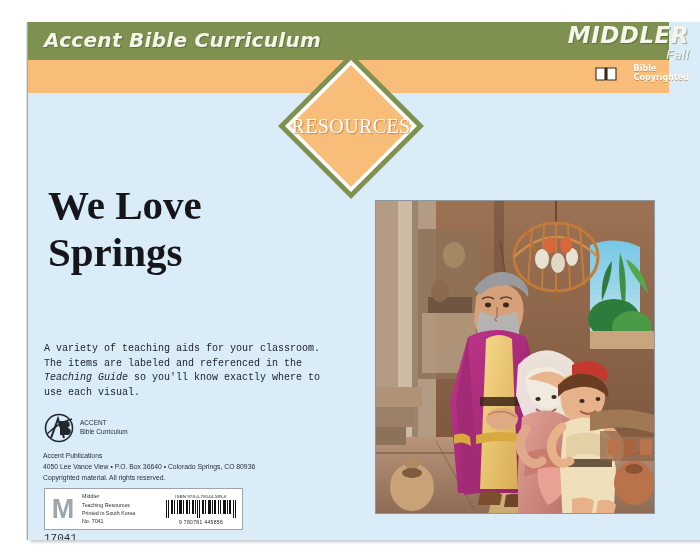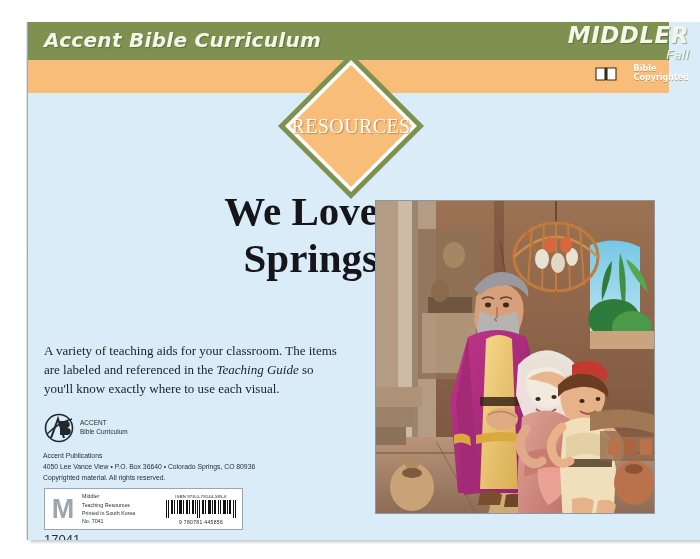--- a/index.html
+++ b/index.html
@@ -76,31 +76,31 @@
     color:#ffffff;font-family:"Liberation Serif",serif;
     line-height:1.02;text-align:center;
     text-shadow:1px 1px 1px rgba(150,95,35,.55);
   }
   .dmd-label span{display:block;font-size:20px;letter-spacing:.4px;}
   .dmd-label span.l1{font-size:20px;}
   .dmd-label span.l2{font-size:20px;margin-top:2px;}
 
   
   .title{
-    position:absolute;left:20px;top:166px;width:330px;
+    position:absolute;left:20px;top:160px;width:330px;
     font-family:"Liberation Serif",serif;
     font-weight:bold;font-size:41px;line-height:1.14;
-    color:#16161a;text-align:right;
+    color:#16161a;text-align:left;
   }
 
   
   .desc{
     position:absolute;left:16px;top:320px;width:300px;
-    font-family:Liberation Serif, serif;
-    font-size:13px;line-height:1.45;color:#20242b;
+    font-family:Liberation Mono, monospace;
+    font-size:10px;line-height:1.45;color:#20242b;
   }
   .desc i{font-style:italic;}
 
   
   .pub-logo{position:absolute;left:15px;top:390px;display:flex;align-items:center;gap:5px;}
   .pub-logo .mark{width:32px;height:32px;display:block;}
   .pub-logo .ptxt{
     font-family:"Liberation Sans",sans-serif;
     font-size:6.5px;color:#2a2f36;line-height:1.35;
   }
@@ -128,22 +128,22 @@
   }
   .bc-right{margin-left:auto;margin-right:4px;text-align:center;}
   .bc-isbn{font-family:"Liberation Sans",sans-serif;font-size:4.4px;color:#222;letter-spacing:.1px;}
   .bars{display:block;margin-top:1px;}
   .bc-digits{
     font-family:"Liberation Sans",sans-serif;
     font-size:5px;color:#222;letter-spacing:.35px;margin-top:1px;
   }
   .item-no{
     position:absolute;left:16px;top:510px;
-    font-family:Liberation Sans, sans-serif;
-    font-size:13px;color:#2a2f36;
+    font-family:Liberation Mono, monospace;
+    font-size:11px;color:#2a2f36;
   }
 
   
   .art{
     position:absolute;left:347px;top:178px;width:278px;height:312px;
     border:1px solid #8e979d;background:#8a6a50;overflow:hidden;
   }
   .art svg{display:block;width:100%;height:100%;}
 </style>
 </head>

